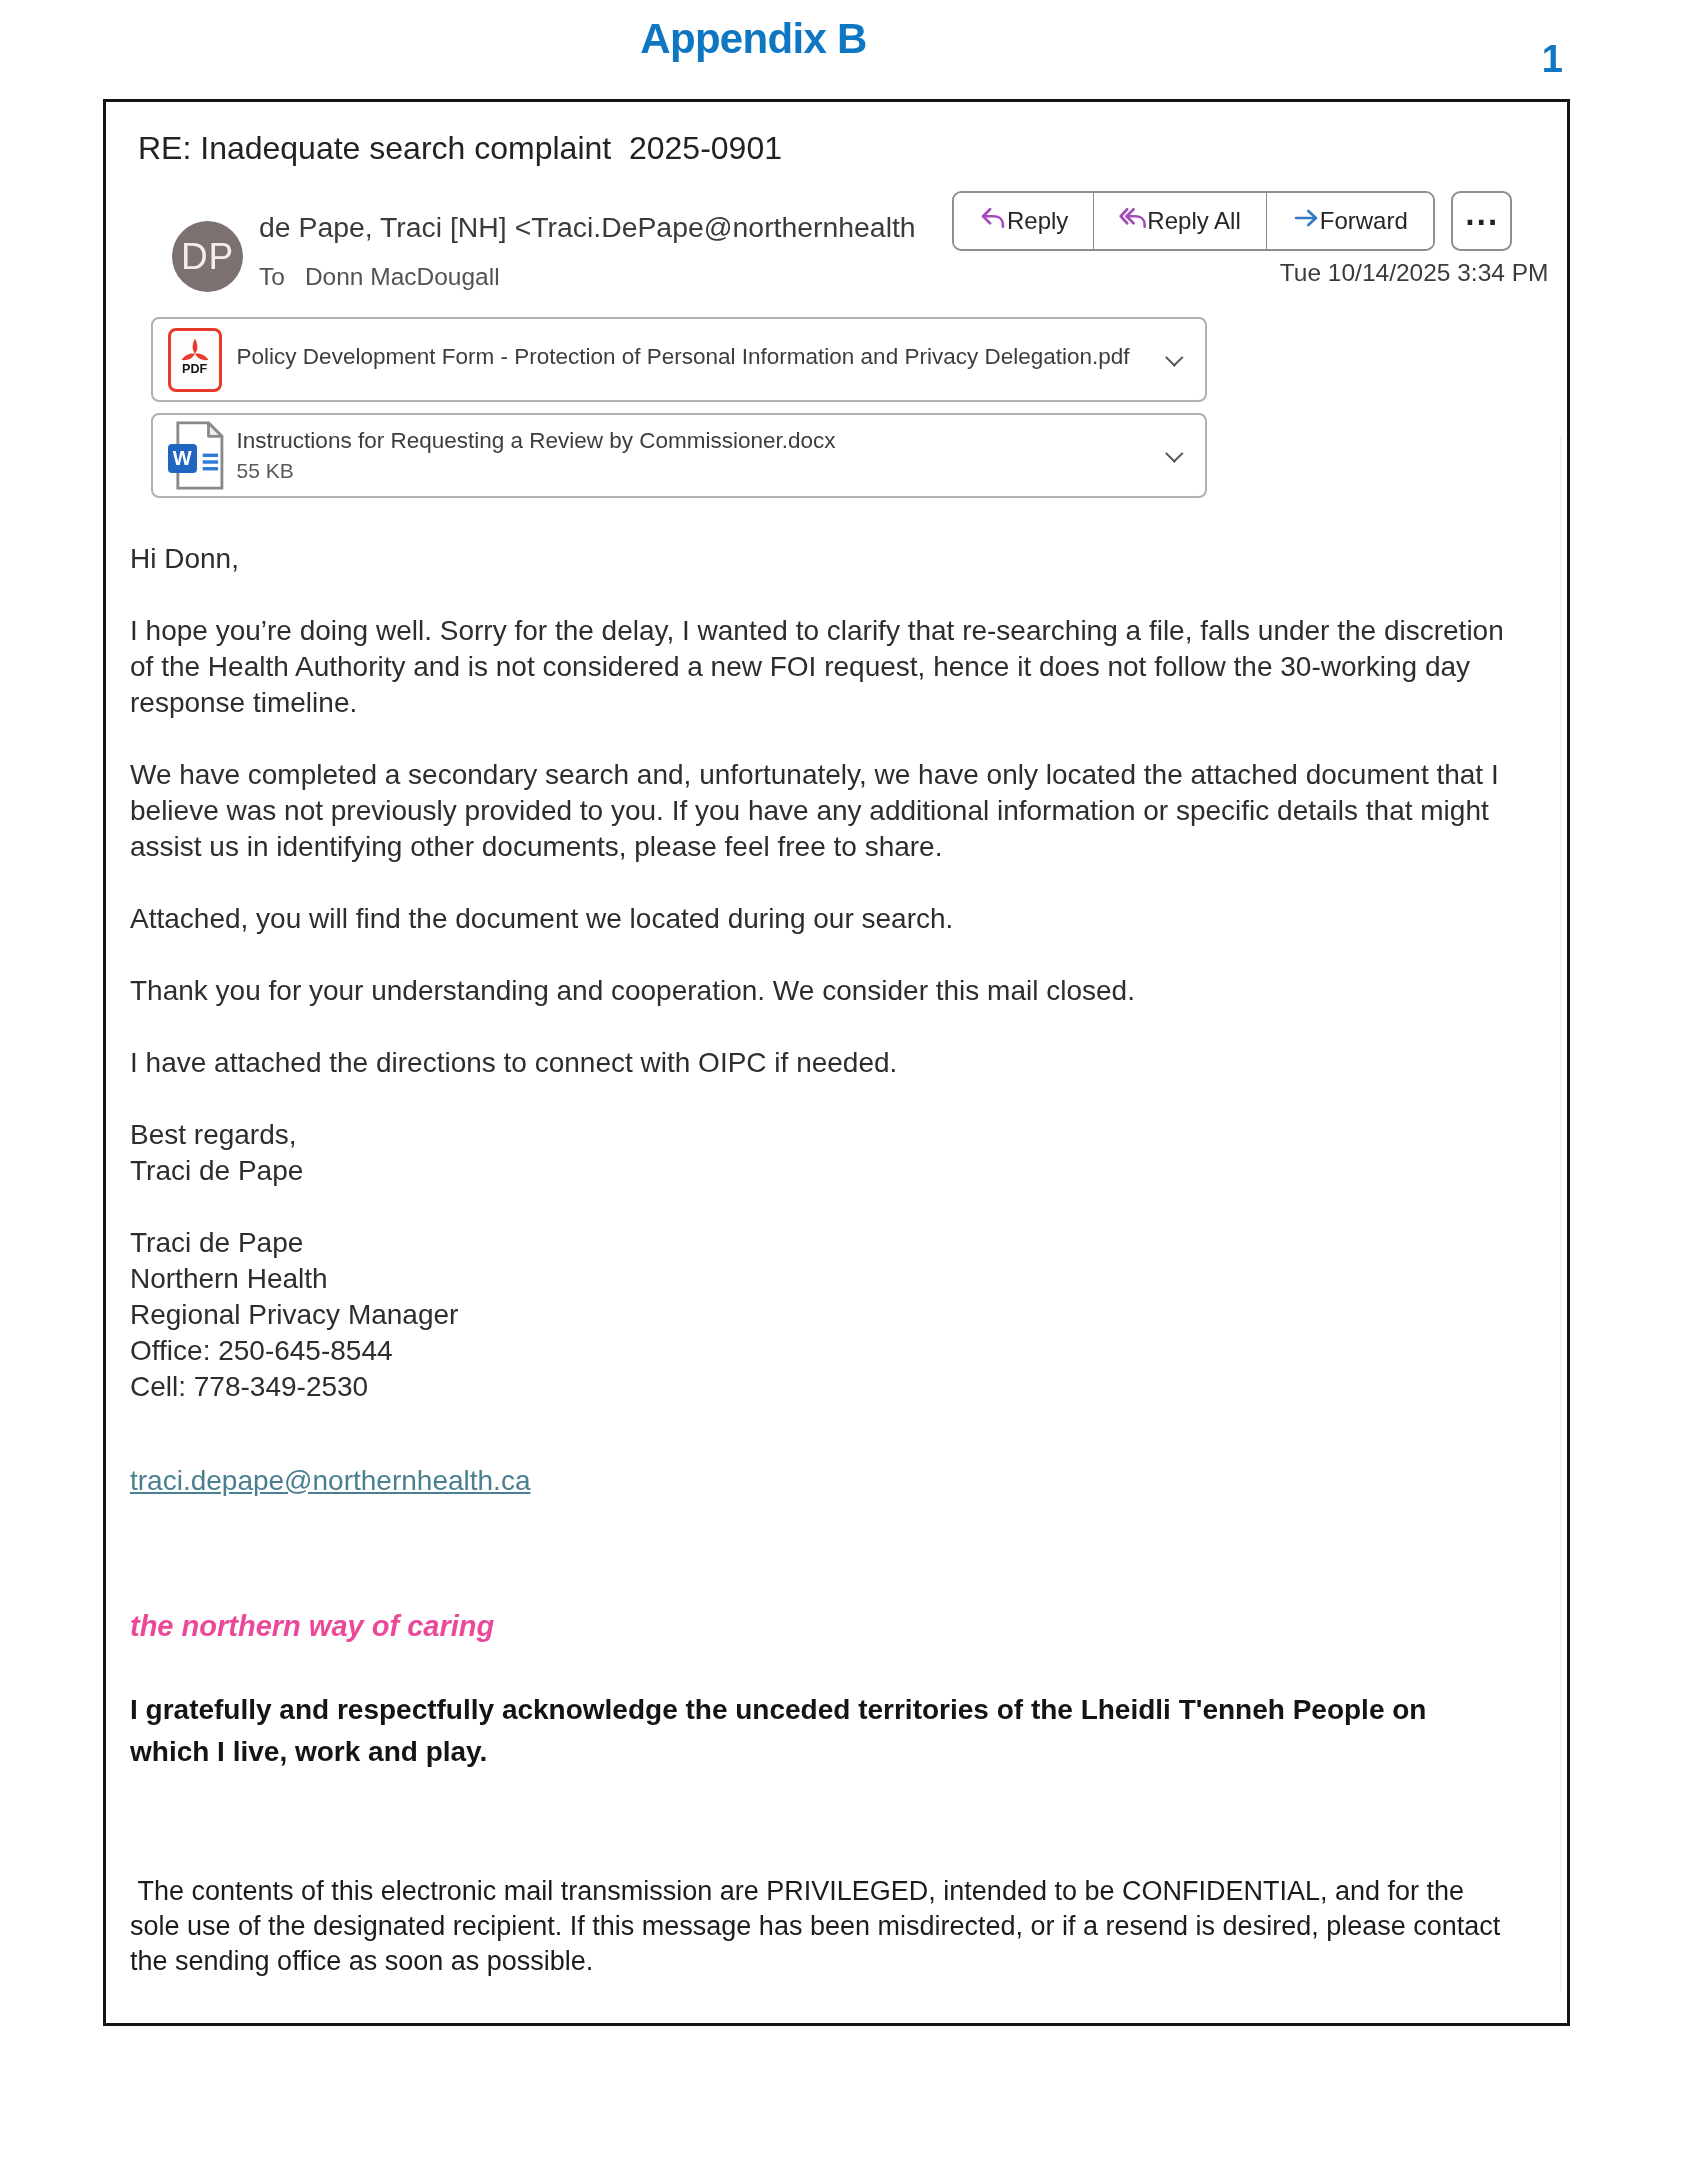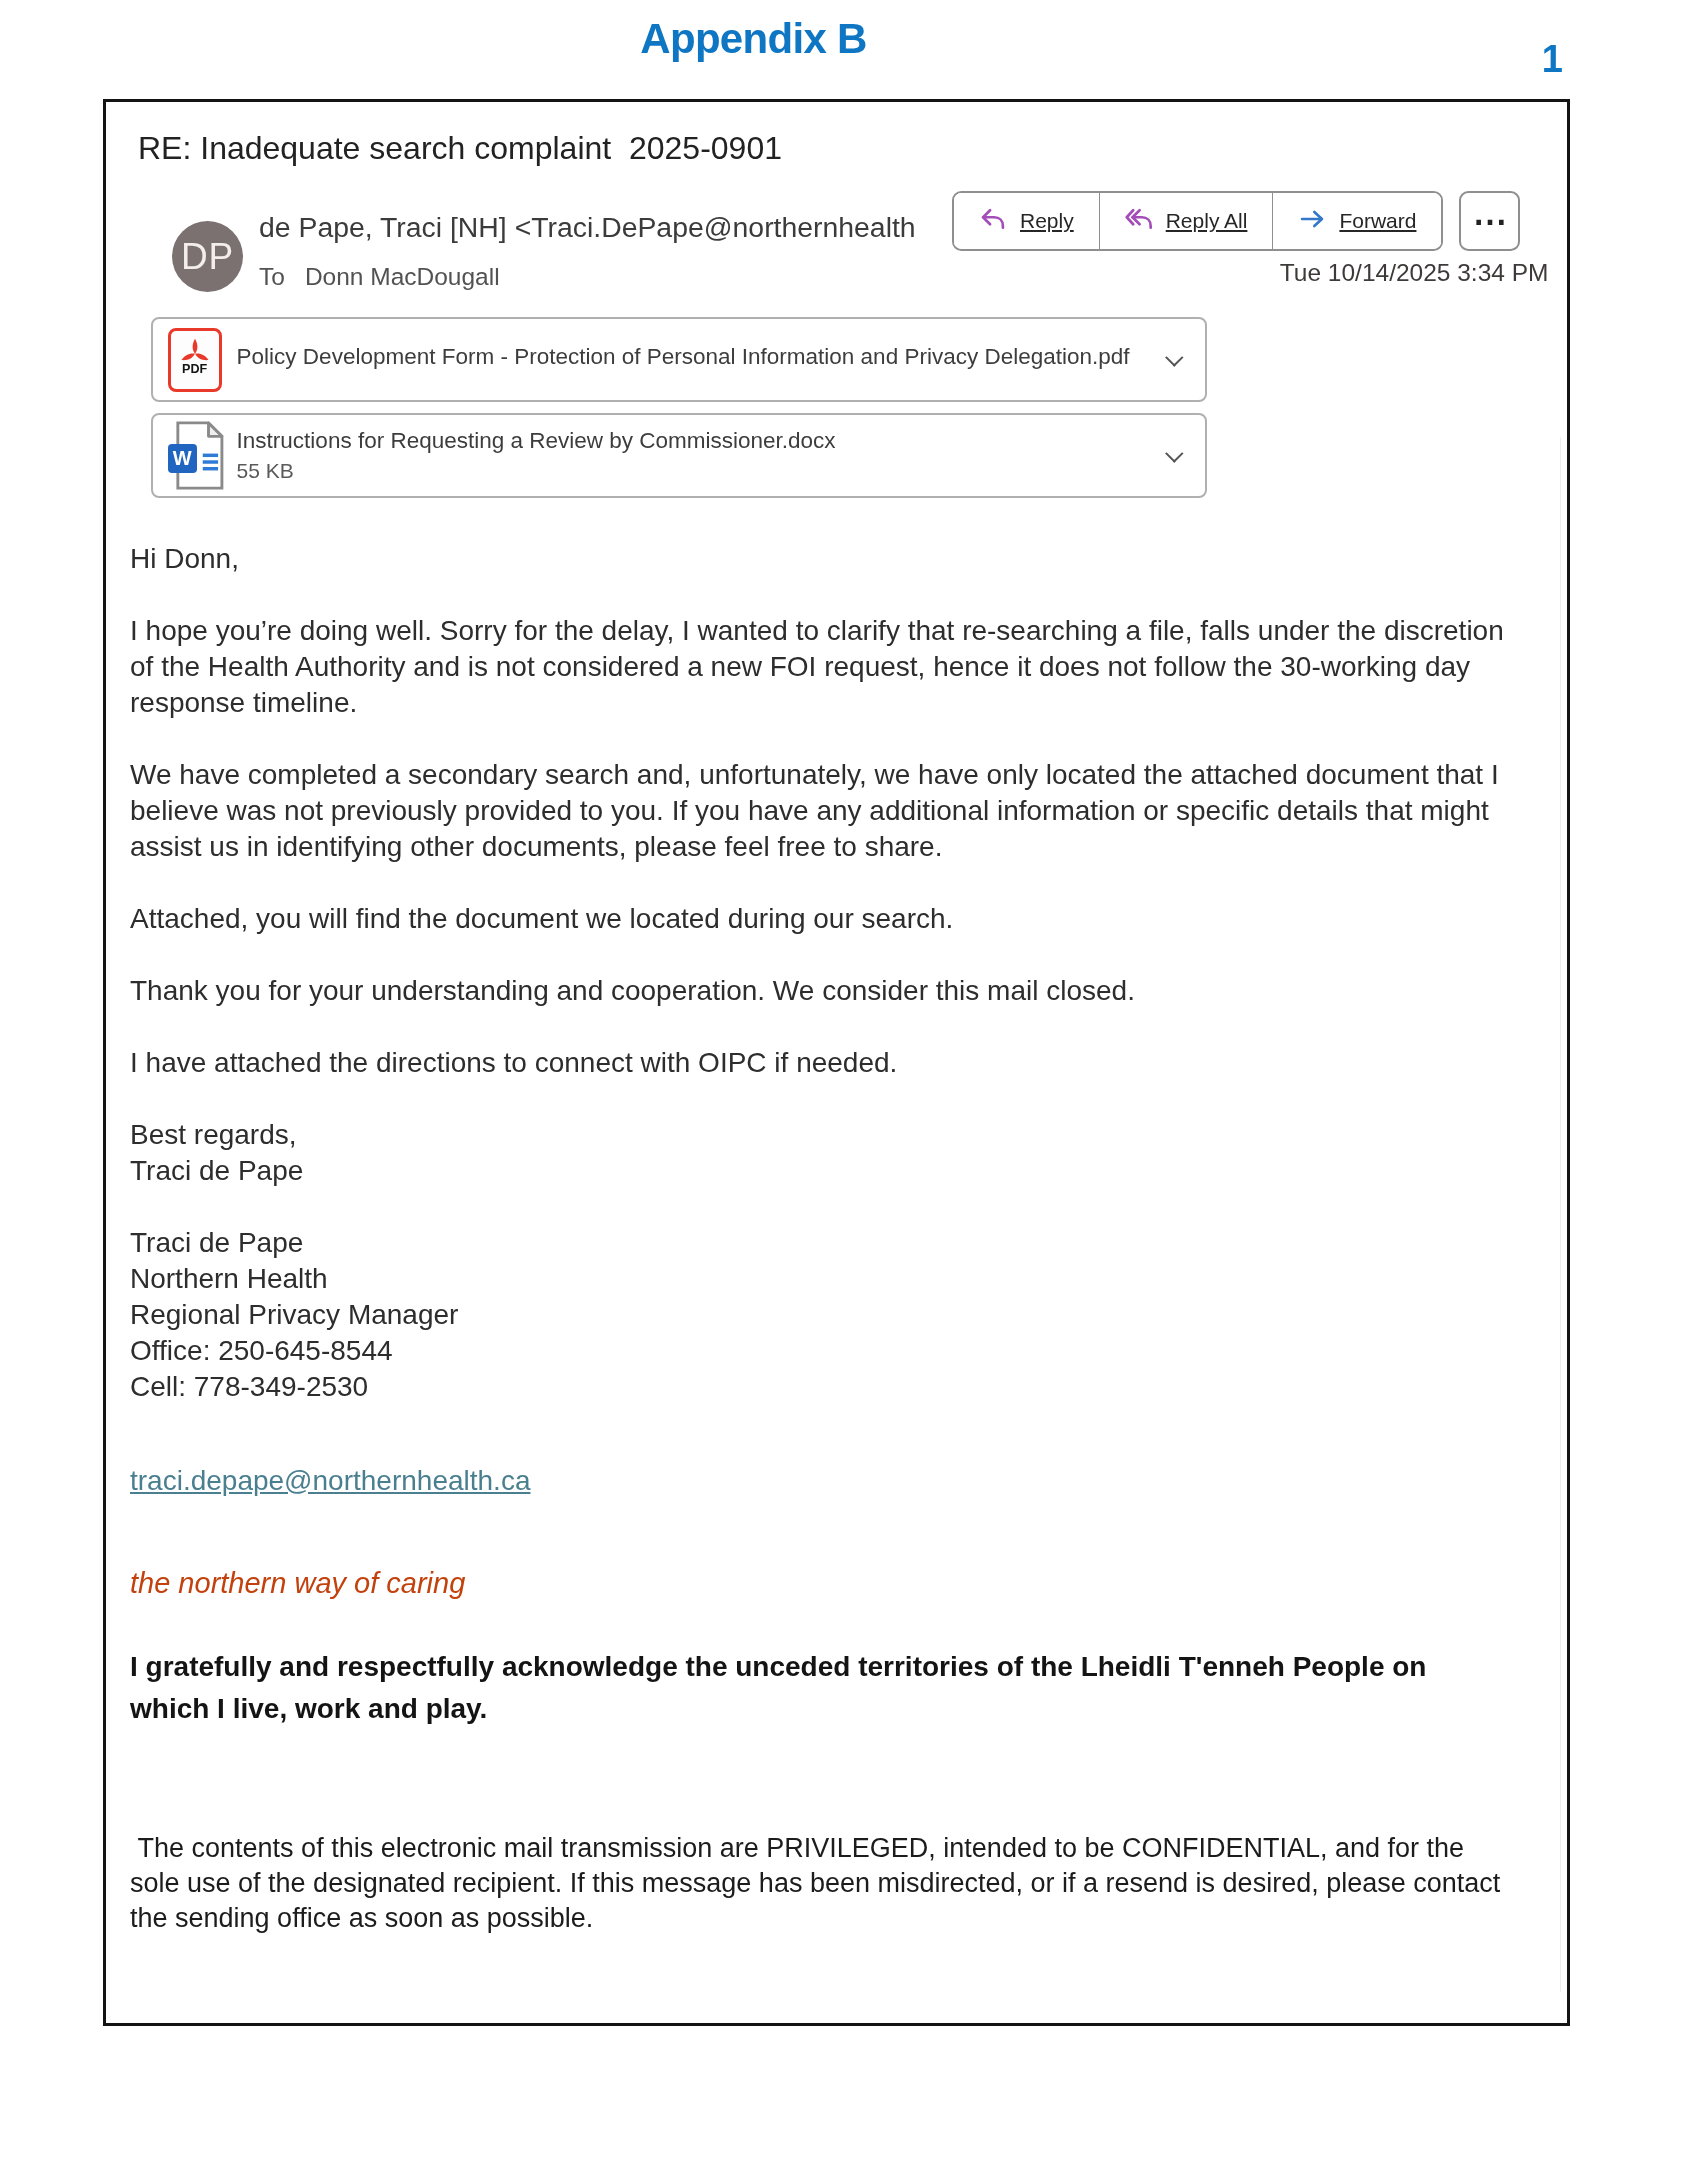--- a/index.html
+++ b/index.html
@@ -41,21 +41,21 @@
   }
   .timestamp{
     position:absolute;right:18.5px;top:157px;font-size:24.5px;color:#3e3a3a;
   }
   
   .actions{position:absolute;left:846px;top:89px;display:flex;align-items:flex-start;gap:16px;}
   .btn-group{
     display:flex;border:2px solid #8f8f8f;border-radius:9.3px;overflow:hidden;background:#fff;height:60px;box-sizing:border-box;
   }
   .action-btn{
-    display:flex;align-items:center;gap:13px;padding:0 25px;font-size:21px;color:#262626;background:#fff;cursor:pointer;text-decoration:underline;
+    display:flex;align-items:center;gap:0;padding:0 25px;font-size:24px;color:#262626;background:#fff;cursor:pointer;
   }
   .action-btn + .action-btn{border-left:1.3px solid #8f8f8f;}
   .more-btn{
     width:61px;height:60px;border:2px solid #8f8f8f;border-radius:9.3px;background:#fff;box-sizing:border-box;
     display:flex;align-items:center;justify-content:center;font-size:34px;color:#222;font-weight:bold;cursor:pointer;
   }
   .action-icon{display:block;}
   
   .attach-card{
     position:absolute;left:45px;width:1056px;height:85px;border:2px solid #b0b0b0;border-radius:8px;
@@ -94,21 +94,21 @@
   .body-text{
     position:absolute;left:24px;top:420px;width:1396px;padding-top:18.5px;
     font-size:28px;line-height:36px;color:#2d2d2d;
   }
   .body-text p{margin:0 0 36px 0;}
   .pre-line{white-space:pre-line;}
   .email-link{
     display:inline-block;margin-top:58px;color:#4a7f90;text-decoration:underline;cursor:pointer;
   }
   .tagline{
-    margin-top:66px;font-weight:normal;font-style:italic;font-size:29px;color:#c2410c;
+    margin-top:109px;font-weight:bold;font-style:italic;font-size:29px;color:#ec4899;
   }
   .acknowledgment{
     margin-top:45px;font-weight:bold;font-size:28px;line-height:42px;color:#141414;width:1363px;
   }
   .disclaimer{
     margin-top:101px;font-size:27px;line-height:35px;color:#1c1c1c;white-space:pre-wrap;width:1376px;
   }
 </style>
 </head>
 <body>

